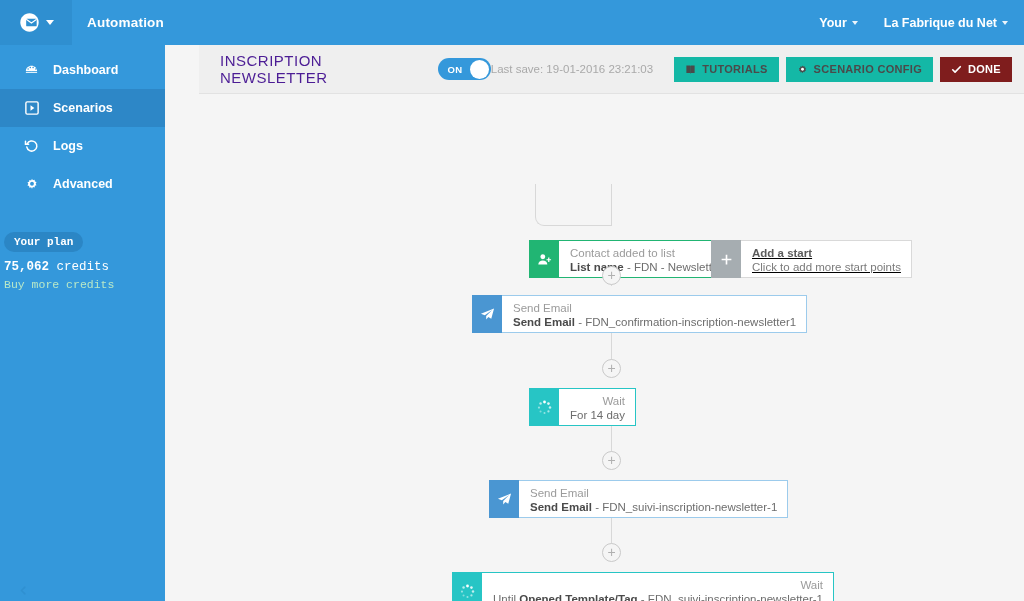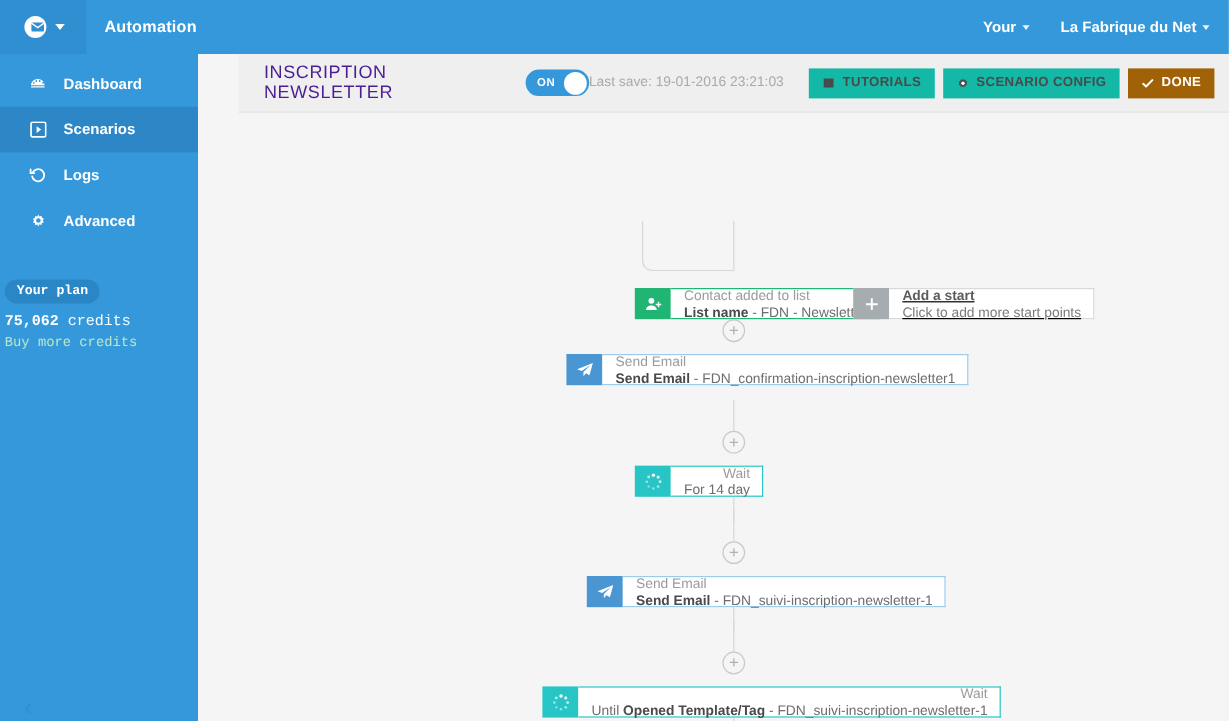--- a/index.html
+++ b/index.html
@@ -184,34 +184,34 @@
     font-size: 11px;
     font-weight: bold;
     letter-spacing: .3px;
     cursor: pointer;
     border: none;
     background: #14b8a6;
     color: #4a4a4a;
     margin-left: 7px;
     white-space: nowrap;
   }
-  .btn.primary { background: #a16207; color: #ffffff; }
+  .btn.primary { background: #7f1d1d; color: #ffffff; }
   .btn svg { display:block; }
 
   
   .canvas {
     position: relative;
     height: 507px;
     overflow: hidden;
     background: #f5f5f5;
   }
   .node {
     position: absolute;
     display: flex;
-    height: 26px;
+    height: 38px;
     background: #ffffff;
   }
   .node-icon {
     width: 30px;
     display: flex; align-items: center; justify-content: center;
     flex: 0 0 30px;
   }
   .node-icon svg { display: block; }
   .node-body {
     background: #ffffff;

